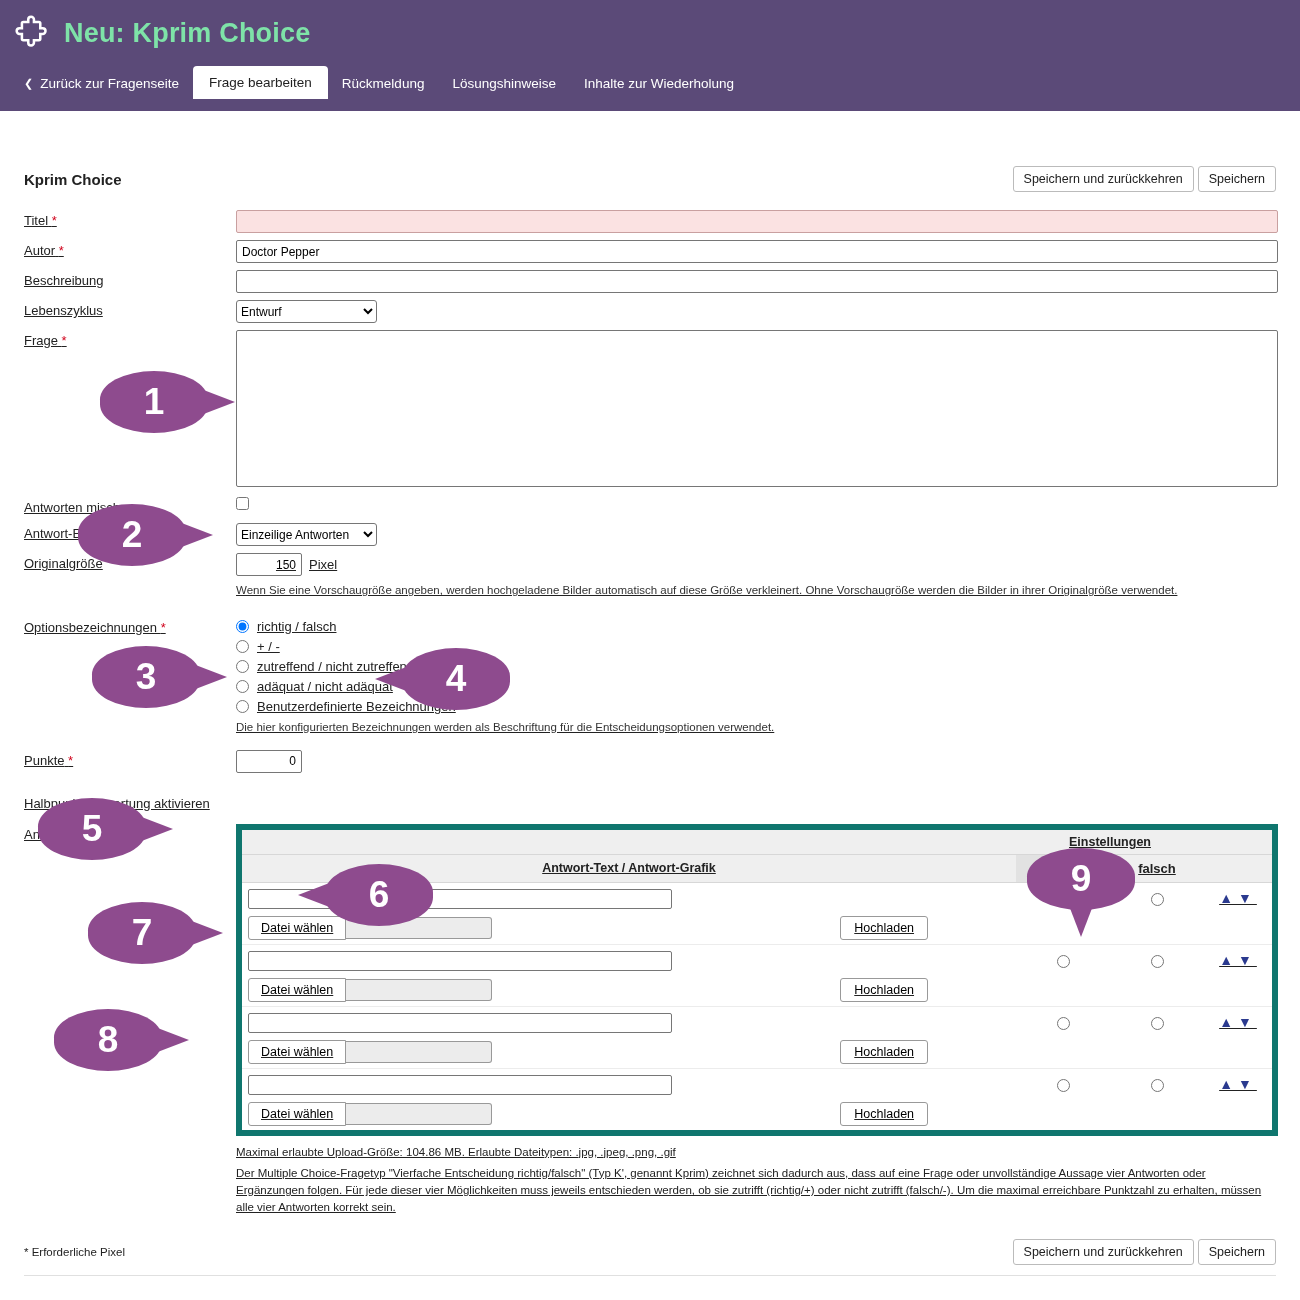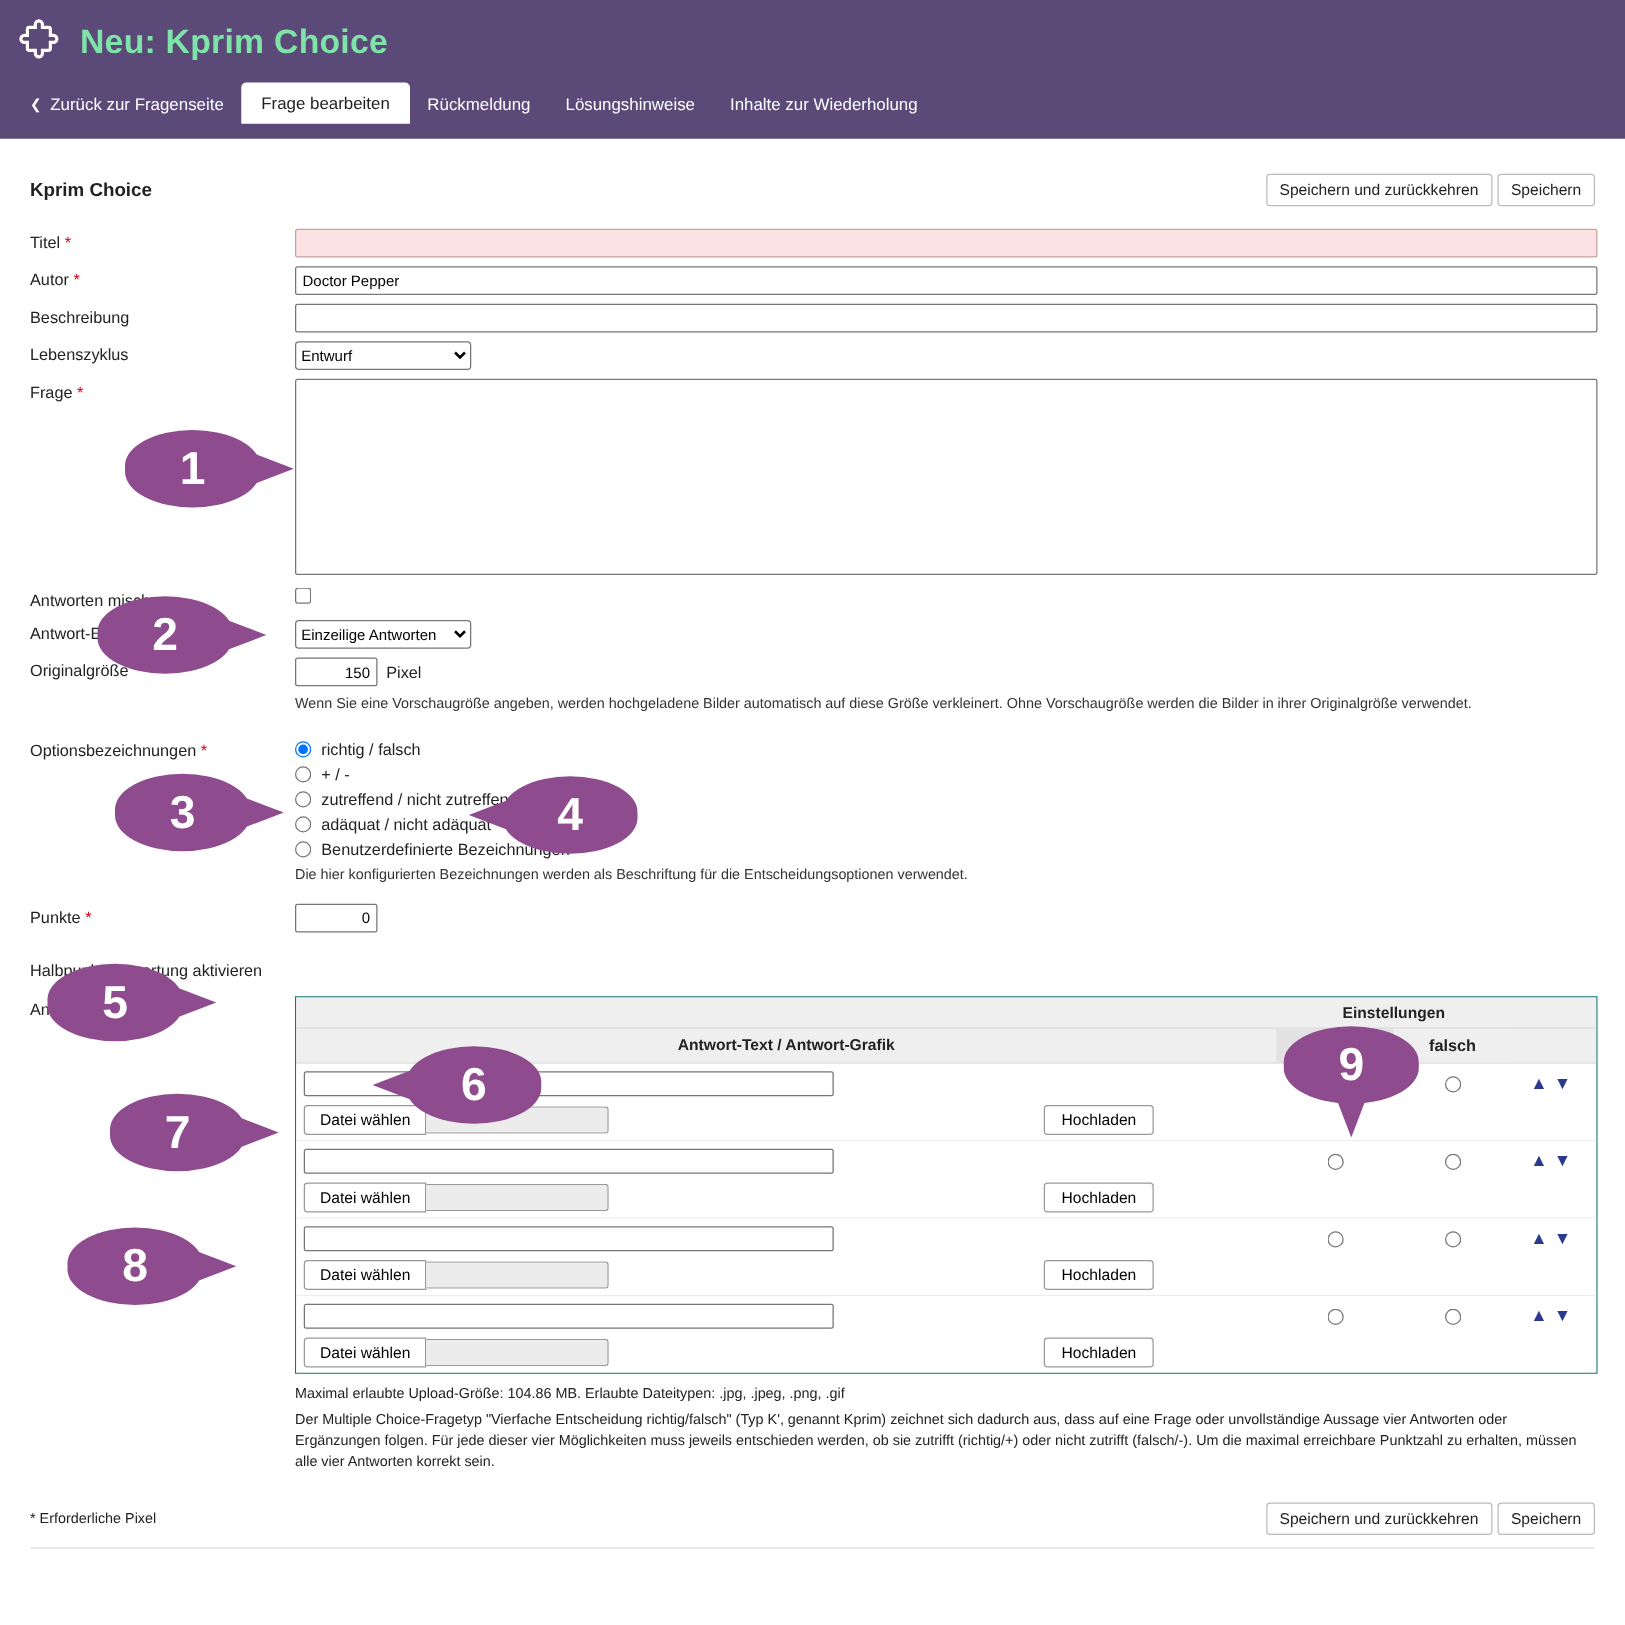--- a/index.html
+++ b/index.html
@@ -58,36 +58,36 @@
 
   
   .page {
     position: relative;
     padding: 0 24px;
   }
   .section-head {
     display: flex;
     justify-content: space-between;
     align-items: center;
-    margin-top: 28px;
+    margin-top: 55px;
   }
   .section-title { font-size: 15px; font-weight: bold; }
   .btn {
     background: #fff;
     border: 1px solid #bbb;
     border-radius: 3px;
     padding: 5px 10px;
     font-size: 12.5px;
     color: #222;
     font-family: "Liberation Sans", sans-serif;
     cursor: pointer;
   }
   .btn-row { display: flex; gap: 4px; }
 
-  .form { margin-top: 18px; }
+  .form { margin-top: 18px; text-decoration: underline; }
   .row {
     display: flex;
     align-items: flex-start;
     margin-bottom: 7px;
   }
   .lbl {
     width: 212px;
     flex: 0 0 212px;
     padding-top: 3px;
     font-size: 13px;
@@ -149,21 +149,21 @@
   .radio-item {
     display: flex;
     align-items: center;
     gap: 8px;
     margin-bottom: 5px;
     font-size: 13px;
   }
   input[type=radio], input[type=checkbox] { margin: 0; }
 
   
-  .answers { width: 1042px; border: 1px solid #0f766e; }
+  .answers { width: 1042px; border: 6px solid #0f766e; }
   .ans-head-top {
     display: flex;
     background: #efefef;
     border-bottom: 1px solid #d7d7d7;
   }
   .ans-head-top .spacer { flex: 1; }
   .ans-head-top .einst {
     width: 188px;
     text-align: center;
     font-weight: bold;

